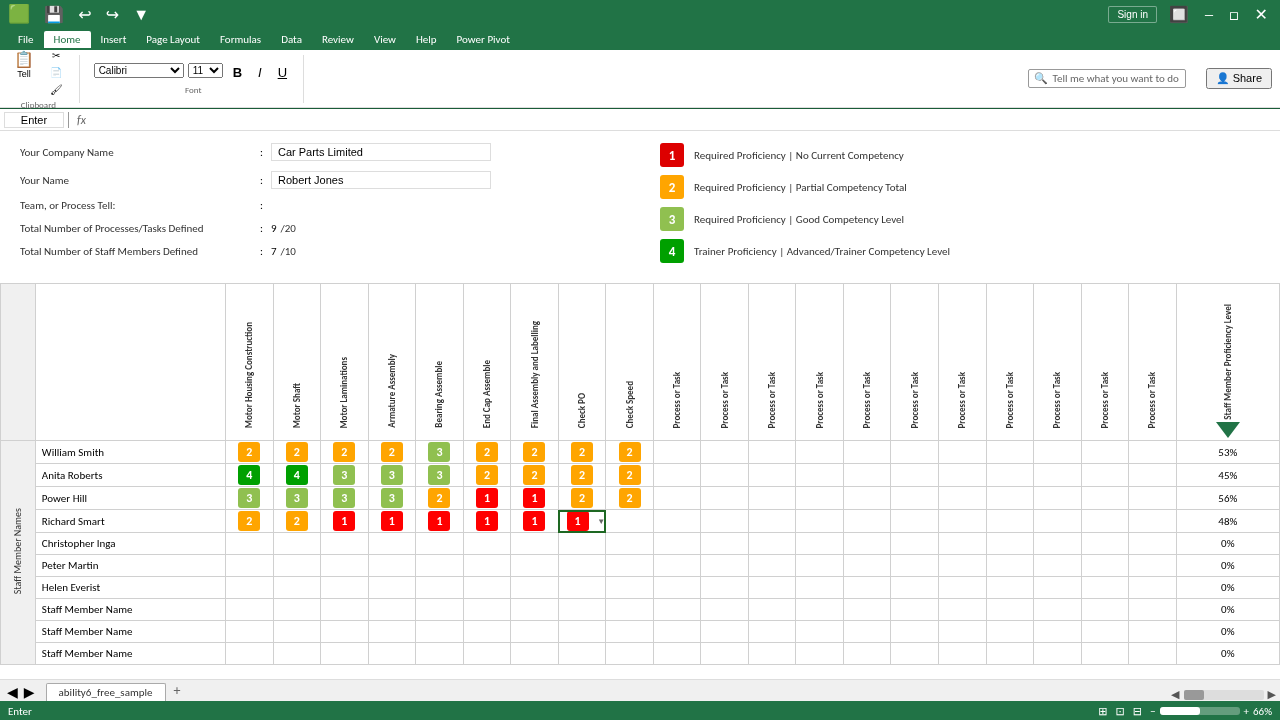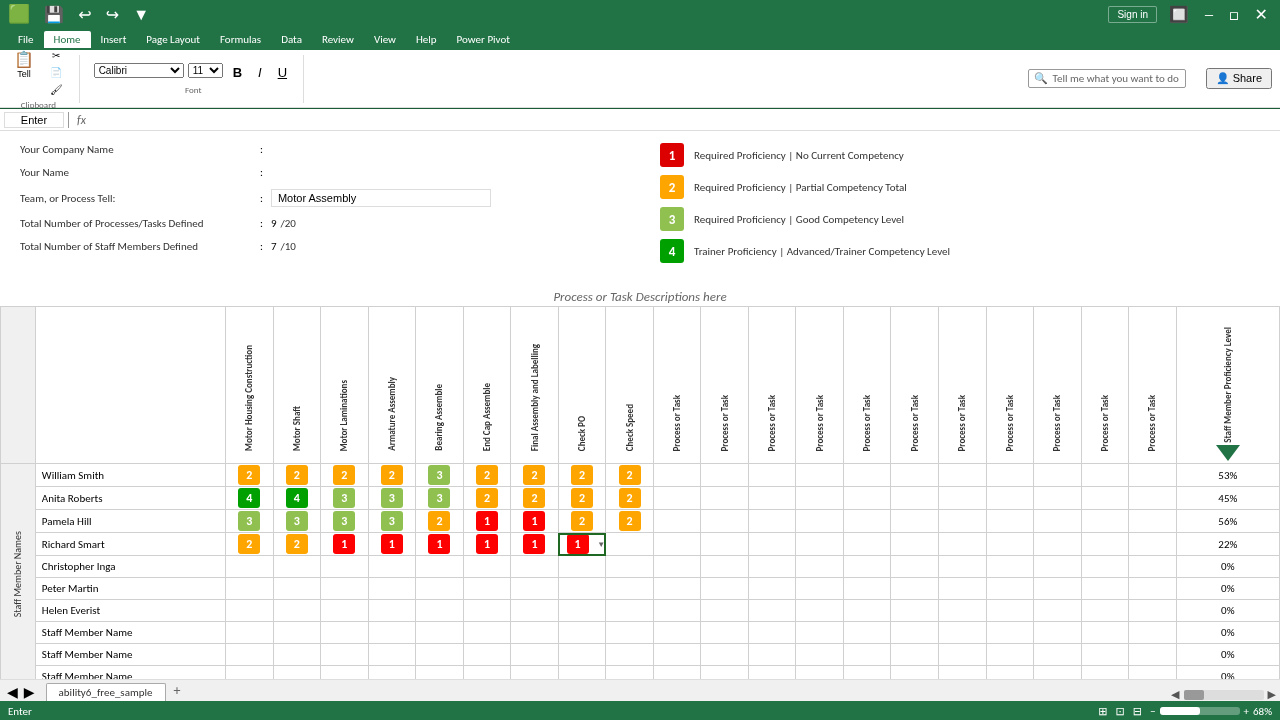--- a/index.html
+++ b/index.html
@@ -317,29 +317,30 @@
 </div>
 
 <div class="spreadsheet-container">
   <div style="overflow-y:auto; flex:1; overflow-x:auto;">
 
     <div class="info-section">
       <div class="info-left">
         <div class="info-row">
           <span class="info-label">Your Company Name</span>
           <span class="info-colon">:</span>
+          <input class="info-value" value="Car Parts Limited" style="">
         </div>
         <div class="info-row">
           <span class="info-label">Your Name</span>
           <span class="info-colon">:</span>
+          <input class="info-value" value="Robert Jones" style="">
         </div>
         <div class="info-row">
           <span class="info-label">Team, or Process Tell:</span>
           <span class="info-colon">:</span>
-          <input class="info-value" value="Motor Assembly" style="">
         </div>
         <div class="info-row">
           <span class="info-label">Total Number of Processes/Tasks Defined</span>
           <span class="info-colon">:</span>
           <span class="info-number">9</span>
           <span class="info-max">/20</span>
         </div>
         <div class="info-row">
           <span class="info-label">Total Number of Staff Members Defined</span>
           <span class="info-colon">:</span>
@@ -360,21 +361,20 @@
     <div class="legend-badge" style="background:#90C050;">3</div>
     <span class="legend-text">Required Proficiency | Good Competency Level</span>
   </div>
           <div class="legend-item">
     <div class="legend-badge" style="background:#00A000;">4</div>
     <span class="legend-text">Trainer Proficiency | Advanced/Trainer Competency Level</span>
   </div>
         </div>
     </div>
 
-    <div class="process-title">Process or Task Descriptions here</div>
 
     <div class="table-section">
       <table class="skill-table" id="skill-table">
       <thead>
             <tr>
               <th rowspan="1" style="width: 22px; background: rgb(240, 240, 240); border: 1px solid rgb(208, 208, 208);"></th>
               <th style="width: 120px; text-align: left; padding-left: 6px; background: white; border: 1px solid rgb(208, 208, 208); height: 140px;"></th>
               <th style="width: 30px; min-width: 30px; max-width: 30px; border: 1px solid rgb(208, 208, 208); background: white; height: 140px; padding: 2px;">
                 <div style="display: flex; align-items: flex-end; justify-content: center; height: 136px; padding-bottom: 2px;">
                   <span style="writing-mode: vertical-rl; transform: rotate(180deg); font-size: 9px; white-space: nowrap; color: rgb(51, 51, 51); line-height: 1.1;">Motor Housing Construction</span>
@@ -528,21 +528,21 @@
               <td style="width: 30px; min-width: 30px; max-width: 30px; height: 22px; border: 1px solid rgb(208, 208, 208); text-align: center; vertical-align: middle; background: white; padding: 0px;"></td>
               <td style="width: 30px; min-width: 30px; max-width: 30px; height: 22px; border: 1px solid rgb(208, 208, 208); text-align: center; vertical-align: middle; background: white; padding: 0px;"></td>
               <td style="width: 30px; min-width: 30px; max-width: 30px; height: 22px; border: 1px solid rgb(208, 208, 208); text-align: center; vertical-align: middle; background: white; padding: 0px;"></td>
               <td style="width: 30px; min-width: 30px; max-width: 30px; height: 22px; border: 1px solid rgb(208, 208, 208); text-align: center; vertical-align: middle; background: white; padding: 0px;"></td>
               <td style="width: 30px; min-width: 30px; max-width: 30px; height: 22px; border: 1px solid rgb(208, 208, 208); text-align: center; vertical-align: middle; background: white; padding: 0px;"></td>
               <td style="width: 30px; min-width: 30px; max-width: 30px; height: 22px; border: 1px solid rgb(208, 208, 208); text-align: center; vertical-align: middle; background: white; padding: 0px;"></td>
               <td style="width: 30px; min-width: 30px; max-width: 30px; height: 22px; border: 1px solid rgb(208, 208, 208); text-align: center; vertical-align: middle; background: white; padding: 0px;"></td>
               <td style="width: 65px; text-align: center; font-size: 11px; background: white; border: 1px solid rgb(208, 208, 208);">45%</td>
             </tr>
             <tr>
-              <td style="text-align: left; padding-left: 6px; background: white; border: 1px solid rgb(208, 208, 208); height: 22px; font-size: 11px; white-space: nowrap;">Pamela Hill</td>
+              <td style="text-align: left; padding-left: 6px; background: white; border: 1px solid rgb(208, 208, 208); height: 22px; font-size: 11px; white-space: nowrap;">Power Hill</td>
               <td style="width: 30px; min-width: 30px; max-width: 30px; height: 22px; border: 1px solid rgb(208, 208, 208); text-align: center; vertical-align: middle; background: white; padding: 0px;"><div class="badge badge-3">3</div></td>
               <td style="width: 30px; min-width: 30px; max-width: 30px; height: 22px; border: 1px solid rgb(208, 208, 208); text-align: center; vertical-align: middle; background: white; padding: 0px;"><div class="badge badge-3">3</div></td>
               <td style="width: 30px; min-width: 30px; max-width: 30px; height: 22px; border: 1px solid rgb(208, 208, 208); text-align: center; vertical-align: middle; background: white; padding: 0px;"><div class="badge badge-3">3</div></td>
               <td style="width: 30px; min-width: 30px; max-width: 30px; height: 22px; border: 1px solid rgb(208, 208, 208); text-align: center; vertical-align: middle; background: white; padding: 0px;"><div class="badge badge-3">3</div></td>
               <td style="width: 30px; min-width: 30px; max-width: 30px; height: 22px; border: 1px solid rgb(208, 208, 208); text-align: center; vertical-align: middle; background: white; padding: 0px;"><div class="badge badge-2">2</div></td>
               <td style="width: 30px; min-width: 30px; max-width: 30px; height: 22px; border: 1px solid rgb(208, 208, 208); text-align: center; vertical-align: middle; background: white; padding: 0px;"><div class="badge badge-1">1</div></td>
               <td style="width: 30px; min-width: 30px; max-width: 30px; height: 22px; border: 1px solid rgb(208, 208, 208); text-align: center; vertical-align: middle; background: white; padding: 0px;"><div class="badge badge-1">1</div></td>
               <td style="width: 30px; min-width: 30px; max-width: 30px; height: 22px; border: 1px solid rgb(208, 208, 208); text-align: center; vertical-align: middle; background: white; padding: 0px;"><div class="badge badge-2">2</div></td>
               <td style="width: 30px; min-width: 30px; max-width: 30px; height: 22px; border: 1px solid rgb(208, 208, 208); text-align: center; vertical-align: middle; background: white; padding: 0px;"><div class="badge badge-2">2</div></td>
               <td style="width: 30px; min-width: 30px; max-width: 30px; height: 22px; border: 1px solid rgb(208, 208, 208); text-align: center; vertical-align: middle; background: white; padding: 0px;"></td>
@@ -578,21 +578,21 @@
               <td style="width: 30px; min-width: 30px; max-width: 30px; height: 22px; border: 1px solid rgb(208, 208, 208); text-align: center; vertical-align: middle; background: white; padding: 0px;"></td>
               <td style="width: 30px; min-width: 30px; max-width: 30px; height: 22px; border: 1px solid rgb(208, 208, 208); text-align: center; vertical-align: middle; background: white; padding: 0px;"></td>
               <td style="width: 30px; min-width: 30px; max-width: 30px; height: 22px; border: 1px solid rgb(208, 208, 208); text-align: center; vertical-align: middle; background: white; padding: 0px;"></td>
               <td style="width: 30px; min-width: 30px; max-width: 30px; height: 22px; border: 1px solid rgb(208, 208, 208); text-align: center; vertical-align: middle; background: white; padding: 0px;"></td>
               <td style="width: 30px; min-width: 30px; max-width: 30px; height: 22px; border: 1px solid rgb(208, 208, 208); text-align: center; vertical-align: middle; background: white; padding: 0px;"></td>
               <td style="width: 30px; min-width: 30px; max-width: 30px; height: 22px; border: 1px solid rgb(208, 208, 208); text-align: center; vertical-align: middle; background: white; padding: 0px;"></td>
               <td style="width: 30px; min-width: 30px; max-width: 30px; height: 22px; border: 1px solid rgb(208, 208, 208); text-align: center; vertical-align: middle; background: white; padding: 0px;"></td>
               <td style="width: 30px; min-width: 30px; max-width: 30px; height: 22px; border: 1px solid rgb(208, 208, 208); text-align: center; vertical-align: middle; background: white; padding: 0px;"></td>
               <td style="width: 30px; min-width: 30px; max-width: 30px; height: 22px; border: 1px solid rgb(208, 208, 208); text-align: center; vertical-align: middle; background: white; padding: 0px;"></td>
               <td style="width: 30px; min-width: 30px; max-width: 30px; height: 22px; border: 1px solid rgb(208, 208, 208); text-align: center; vertical-align: middle; background: white; padding: 0px;"></td>
-              <td style="width: 65px; text-align: center; font-size: 11px; background: white; border: 1px solid rgb(208, 208, 208);">22%</td>
+              <td style="width: 65px; text-align: center; font-size: 11px; background: white; border: 1px solid rgb(208, 208, 208);">48%</td>
             </tr>
             <tr>
               <td style="text-align: left; padding-left: 6px; background: white; border: 1px solid rgb(208, 208, 208); height: 22px; font-size: 11px; white-space: nowrap;">Christopher Inga</td>
               <td style="width: 30px; min-width: 30px; max-width: 30px; height: 22px; border: 1px solid rgb(208, 208, 208); text-align: center; vertical-align: middle; background: white; padding: 0px;"></td>
               <td style="width: 30px; min-width: 30px; max-width: 30px; height: 22px; border: 1px solid rgb(208, 208, 208); text-align: center; vertical-align: middle; background: white; padding: 0px;"></td>
               <td style="width: 30px; min-width: 30px; max-width: 30px; height: 22px; border: 1px solid rgb(208, 208, 208); text-align: center; vertical-align: middle; background: white; padding: 0px;"></td>
               <td style="width: 30px; min-width: 30px; max-width: 30px; height: 22px; border: 1px solid rgb(208, 208, 208); text-align: center; vertical-align: middle; background: white; padding: 0px;"></td>
               <td style="width: 30px; min-width: 30px; max-width: 30px; height: 22px; border: 1px solid rgb(208, 208, 208); text-align: center; vertical-align: middle; background: white; padding: 0px;"></td>
               <td style="width: 30px; min-width: 30px; max-width: 30px; height: 22px; border: 1px solid rgb(208, 208, 208); text-align: center; vertical-align: middle; background: white; padding: 0px;"></td>
               <td style="width: 30px; min-width: 30px; max-width: 30px; height: 22px; border: 1px solid rgb(208, 208, 208); text-align: center; vertical-align: middle; background: white; padding: 0px;"></td>
@@ -759,16 +759,16 @@
   <div class="status-right">
     <span style="cursor:pointer;">⊞</span>
     <span style="cursor:pointer;">⊡</span>
     <span style="cursor:pointer;">⊟</span>
     <div class="zoom-controls">
       <span style="cursor:pointer;">−</span>
       <div style="width:80px;height:8px;background:rgba(255,255,255,0.3);border-radius:3px;">
         <div style="width:50%;height:8px;background:white;border-radius:3px;"></div>
       </div>
       <span style="cursor:pointer;">+</span>
-      <span style="font-size:11px;">68%</span>
+      <span style="font-size:11px;">66%</span>
     </div>
   </div>
 </div>
 
 </body></html>

